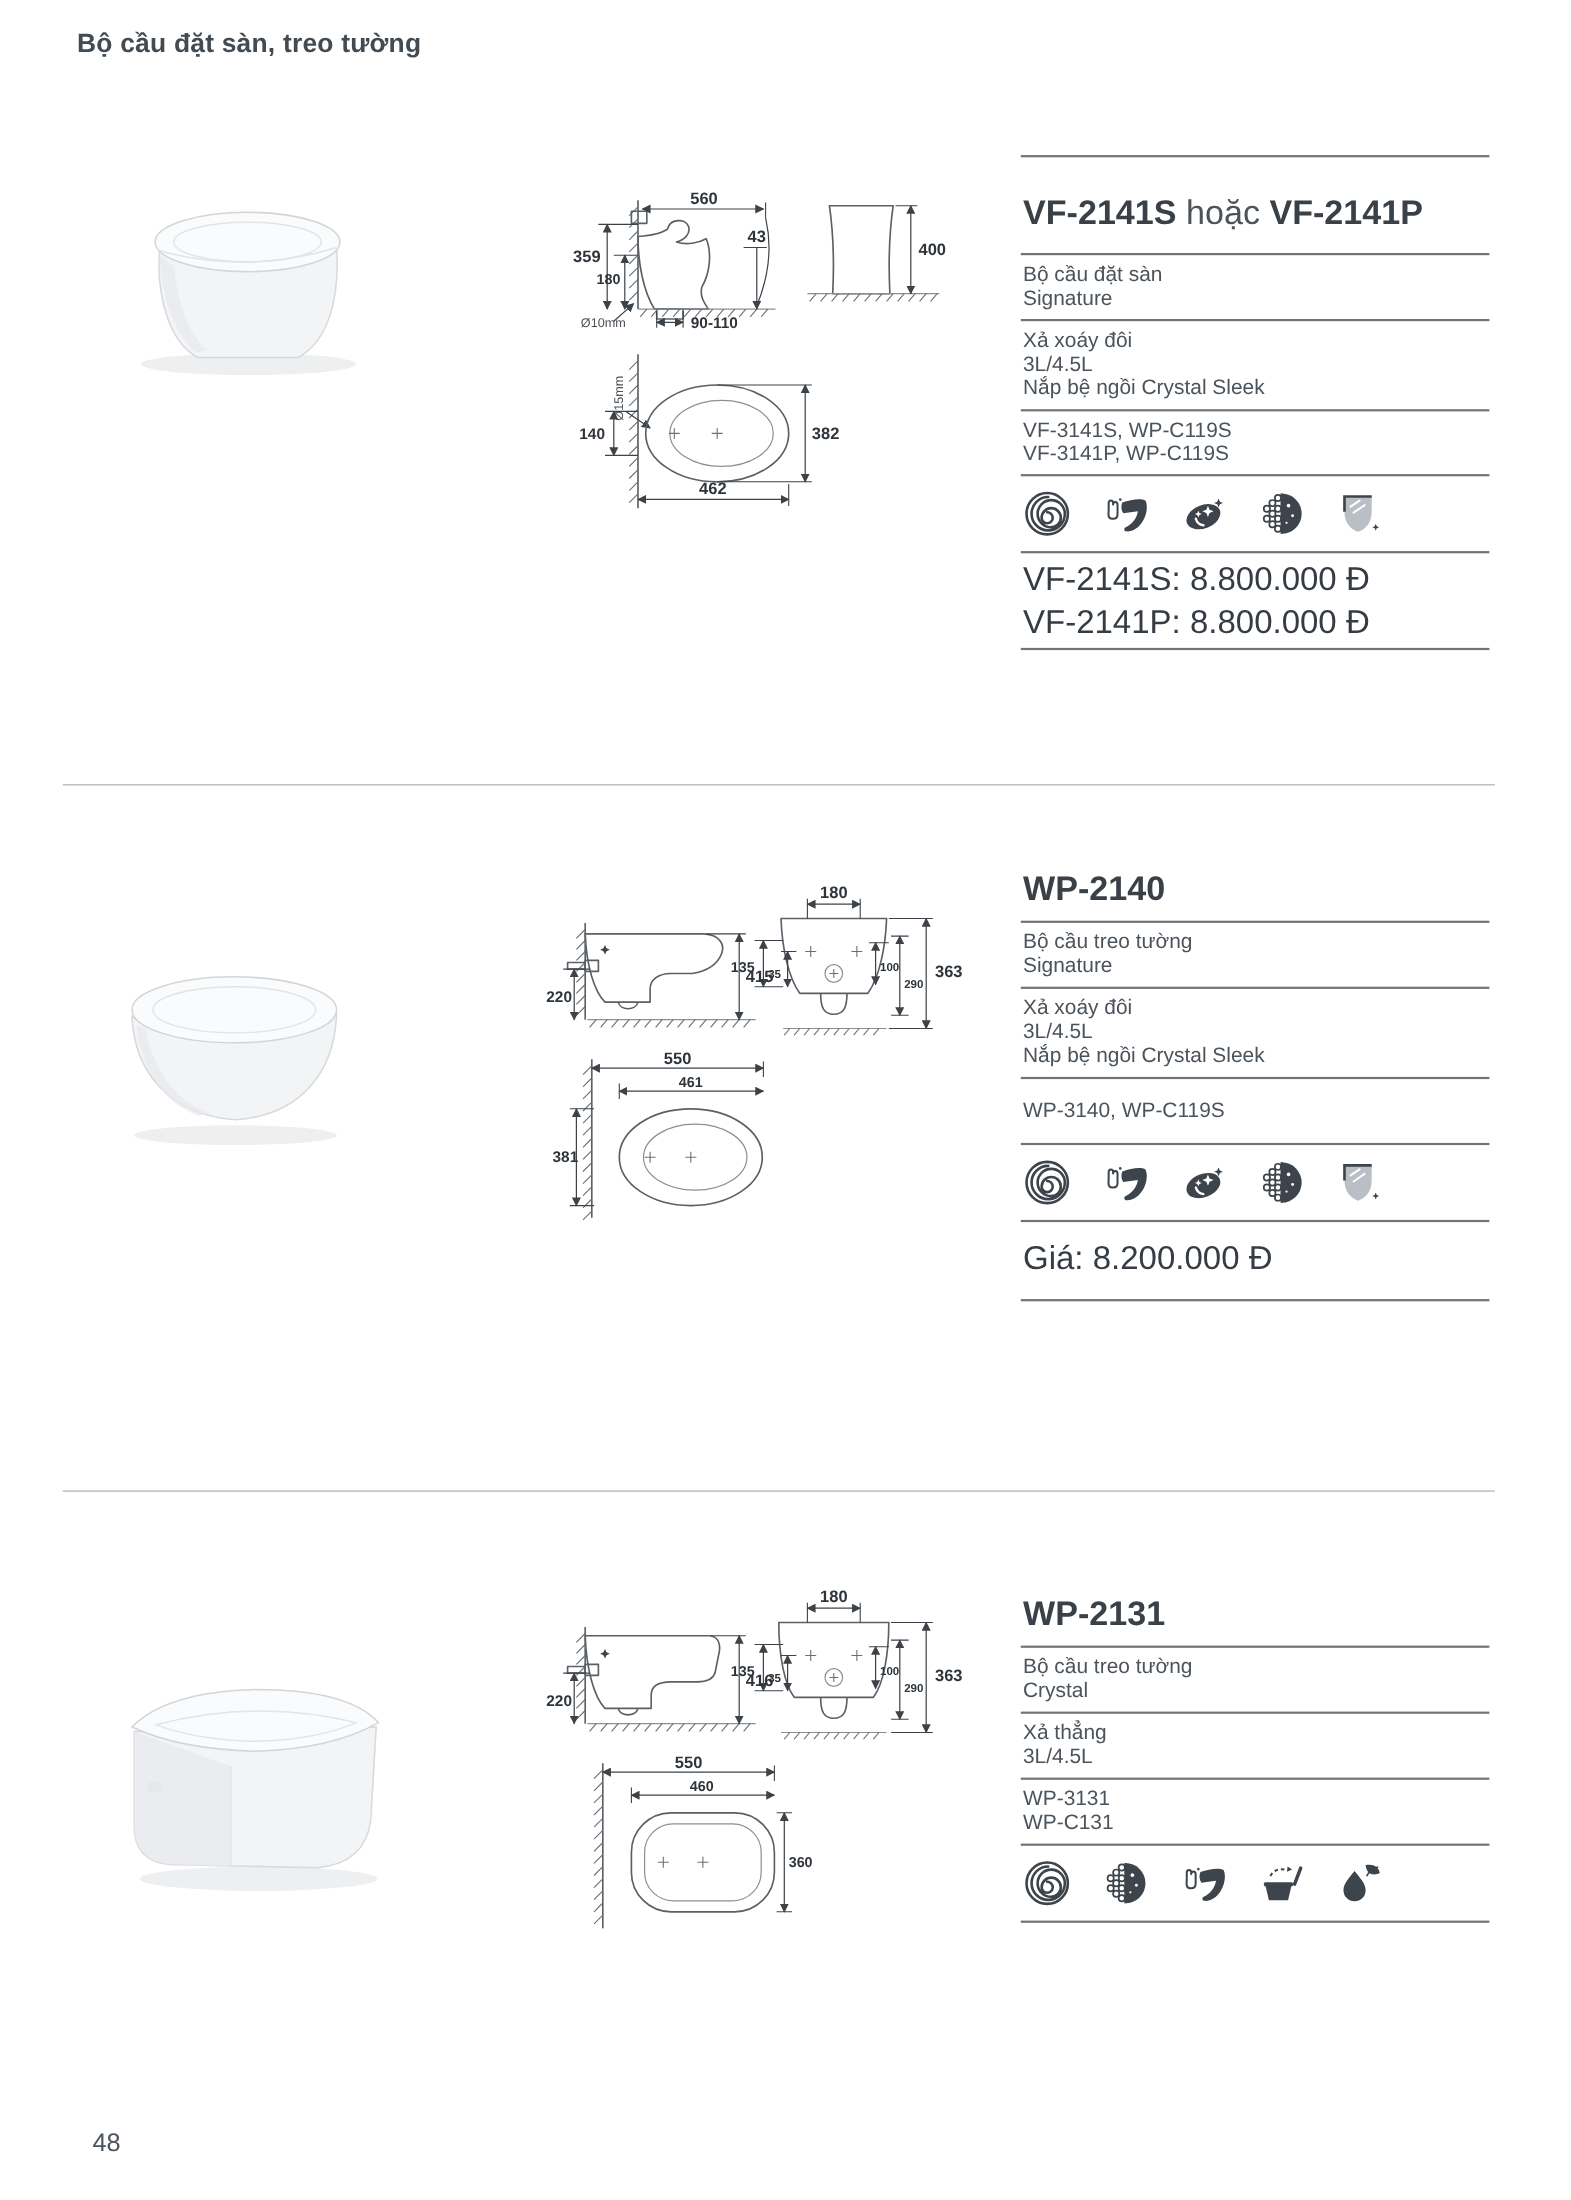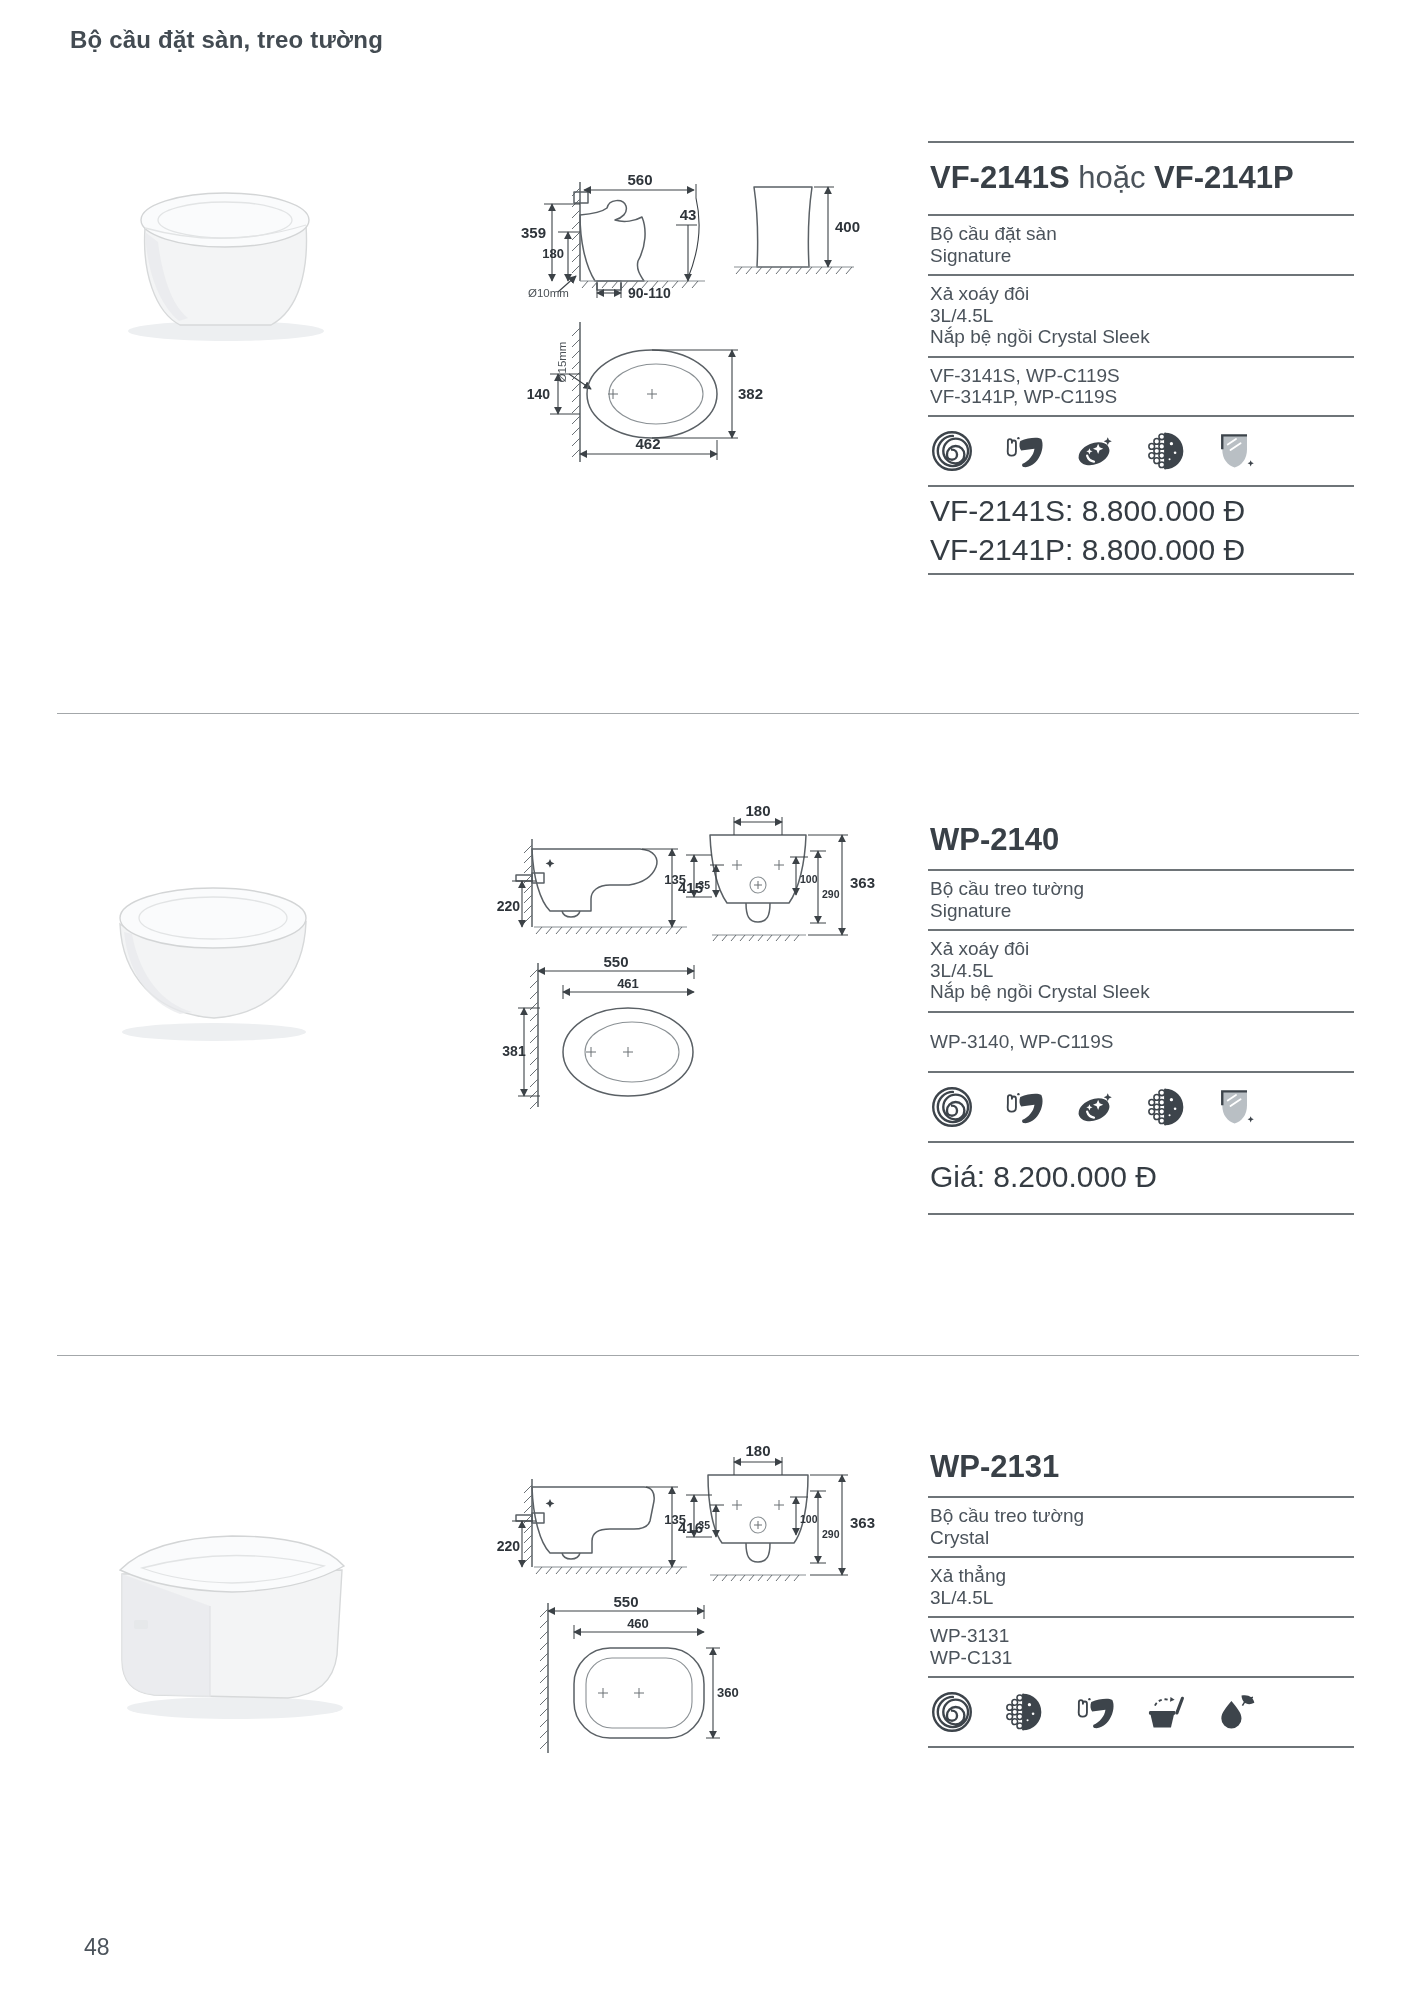--- a/index.html
+++ b/index.html
@@ -16,21 +16,21 @@
     font-size:23px; color:#4b535b;margin-left:32px;
   }
   .section-rule {
     position:absolute; left:57px; width:1302px; height:0;
     border-top:1.5px solid #a3a7aa;
   }
   .abs { position:absolute; }
   .info { position:absolute; left:928px; width:426px; color:#4b535b; }
   .row { border-bottom:2px solid #6e7478; padding:7px 2px 8px; font-size:19px; line-height:1.13; }
   .row.top-rule { border-top:2px solid #6e7478; }
-  .title-row { font-size:31px; font-weight:bold; color:#394047; padding:16px 2px 18px; line-height:1.2; }
+  .title-row { font-size:31px; font-weight:bold; color:#394047; padding:32px 2px 18px; line-height:1.2; }
   .title-row-sm { padding:10px 2px 11px; }
   .title-row .thin { font-weight:normal; color:#4b535b; }
   .row.pad-lg { padding:18px 2px 19px; }
   .icons-row { display:flex; align-items:center; gap:27px; padding:12px 2px; }
   .icon-slot { display:block; width:44px; height:44px; }
   .icon-svg { width:44px; height:44px; color:#3d444b; display:block; }
   .price-row { font-size:30px; font-weight:normal; color:#353c43; line-height:1.3; padding:4px 2px; }
   .price-row.one { padding:14px 2px 17px; }
 
   
@@ -320,21 +320,21 @@
       <text class="dt dt13" x="128" y="33" text-anchor="middle">461</text>
       <ellipse class="ol" cx="128" cy="97" rx="65" ry="44"></ellipse>
       <ellipse class="olt" cx="132" cy="97" rx="47" ry="30"></ellipse>
       <path class="hatch" d="M86 97 h10 M91 92 v10 M123 97 h10 M128 92 v10"></path>
       <line class="tick" x1="18" y1="53" x2="40" y2="53"></line>
       <line class="tick" x1="18" y1="141" x2="40" y2="141"></line>
       <line class="dim" x1="24" y1="53" x2="24" y2="141" marker-start="url(#ma)" marker-end="url(#ma)"></line>
       <text class="dt dt14" x="14" y="101" text-anchor="middle">381</text>
     </svg>
 
-    <div class="info" style="top:811px">
+    <div class="info" style="top:779px">
       <div class="row title-row title-row-sm">
         <span>WP-2140</span>
       </div>
       <div class="row">
         <div>Bộ cầu treo tường</div>
         <div>Signature</div>
       </div>
       <div class="row">
         <div>Xả xoáy đôi</div>
         <div>3L/4.5L</div>

